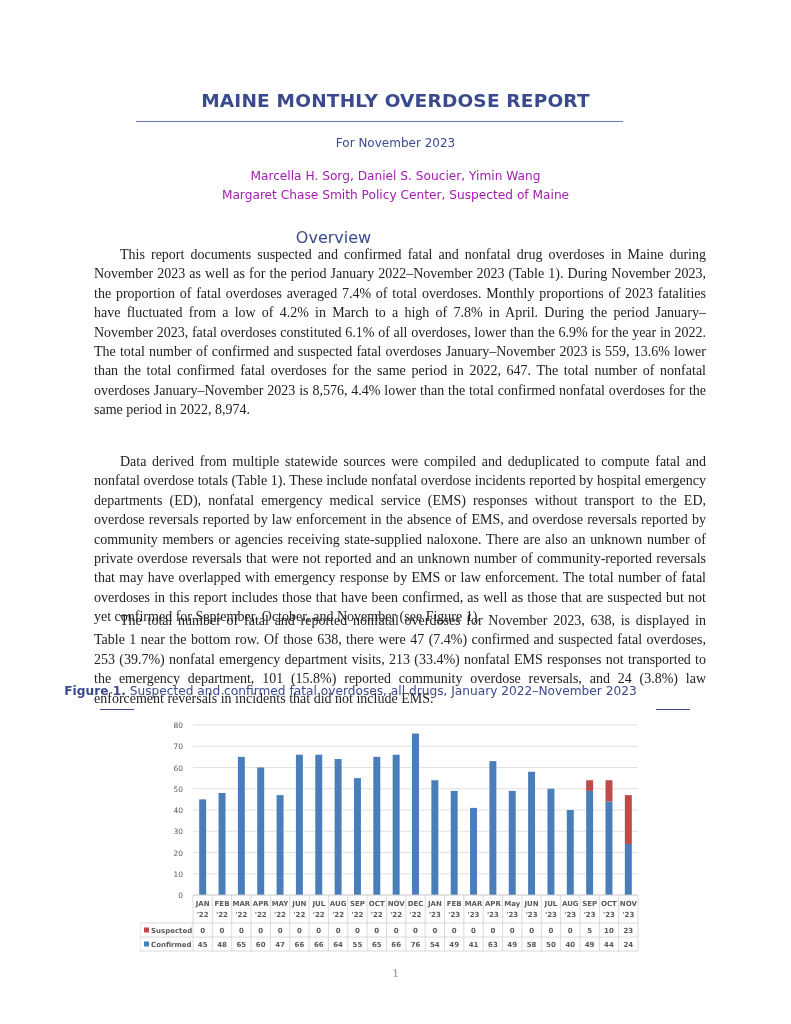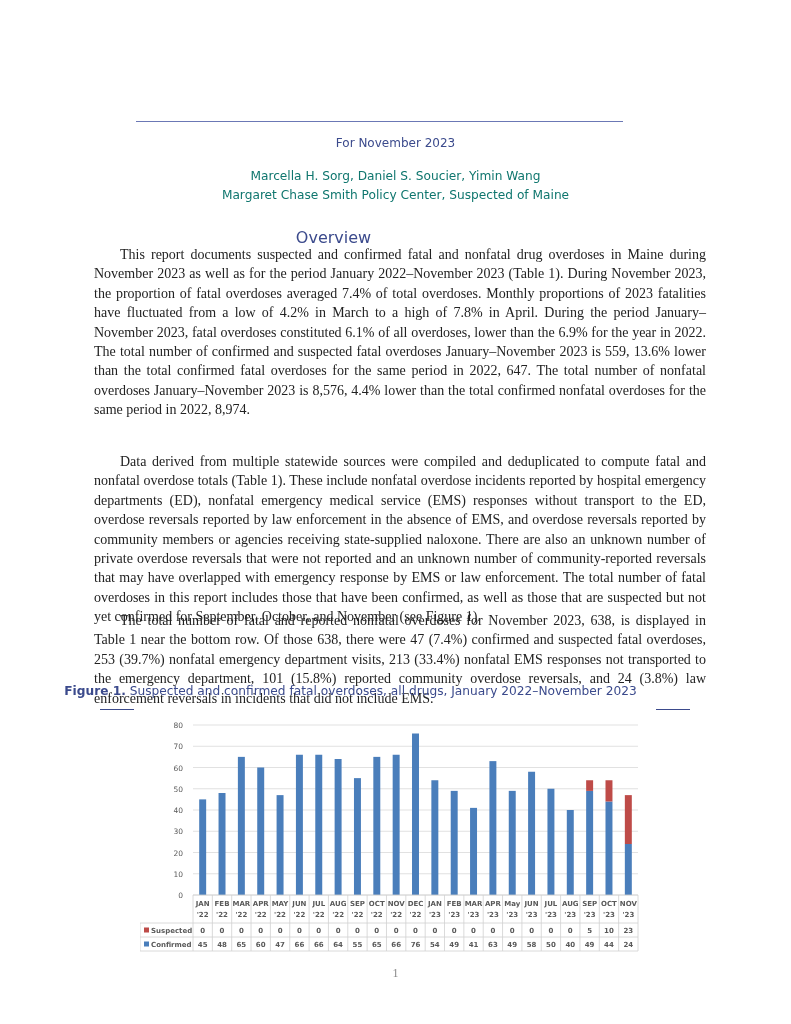--- a/index.html
+++ b/index.html
@@ -10,21 +10,21 @@
     font-family: "DejaVu Sans", sans-serif; font-weight: bold; font-size: 18.5px;
     color: #3b4a8c; letter-spacing: 0.2px;
   }
   .title-rule { position: absolute; left: 136px; width: 487px; top: 121px; height: 0; border-top: 1.3px solid #6b78b5; }
   .subtitle {
     position: absolute; left: 0; width: 791px; top: 136px; text-align: center;
     font-family: "DejaVu Sans", sans-serif; font-size: 12px; color: #3b4a8c;
   }
   .authors, .affil {
     position: absolute; left: 0; width: 791px; text-align: center;
-    font-family: "DejaVu Sans", sans-serif; font-size: 12.2px; color: #0f766e;
+    font-family: "DejaVu Sans", sans-serif; font-size: 12.2px; color: #a21caf;
   }
   .authors { top: 169px; }
   .affil { top: 188px; }
   .section-head {
     position: absolute; left: 0; width: 667px; top: 228px; text-align: center;
     font-family: "DejaVu Sans", sans-serif; font-size: 16px; color: #3b4a8c;
   }
   .body-text {
     position: absolute; left: 94px; width: 612px;
     font-family: "Liberation Serif", serif; font-size: 14px; line-height: 19.4px;
@@ -46,20 +46,21 @@
   .page-num {
     position: absolute; left: 0; width: 791px; top: 966px; text-align: center;
     font-family: "Liberation Serif", serif; font-size: 12px; color: #888;
   }
   svg text { font-family: "DejaVu Sans", sans-serif; }
 </style>
 </head>
 <body>
 
 <div class="page">
+  <div class="title">MAINE MONTHLY OVERDOSE REPORT</div>
   <div class="title-rule"></div>
   <div class="subtitle">For November 2023</div>
   <div class="authors">Marcella H. Sorg, Daniel S. Soucier, Yimin Wang</div>
   <div class="affil">Margaret Chase Smith Policy Center, Suspected of Maine</div>
 
   <div class="section-head">Overview</div>
 
   <div class="body-text p1">
     <p>This report documents suspected and confirmed fatal and nonfatal drug overdoses in Maine during November 2023 as well as for the period January 2022–November 2023 (Table 1). During November 2023, the proportion of fatal overdoses averaged 7.4% of total overdoses. Monthly proportions of 2023 fatalities have fluctuated from a low of 4.2% in March to a high of 7.8% in April. During the period January–November 2023, fatal overdoses constituted 6.1% of all overdoses, lower than the 6.9% for the year in 2022.  The total number of confirmed and suspected fatal overdoses January–November 2023 is 559, 13.6% lower than the total confirmed fatal overdoses for the same period in 2022, 647. The total number of nonfatal overdoses January–November 2023 is 8,576, 4.4% lower than the total confirmed nonfatal overdoses for the same period in 2022, 8,974.</p>
   </div>

